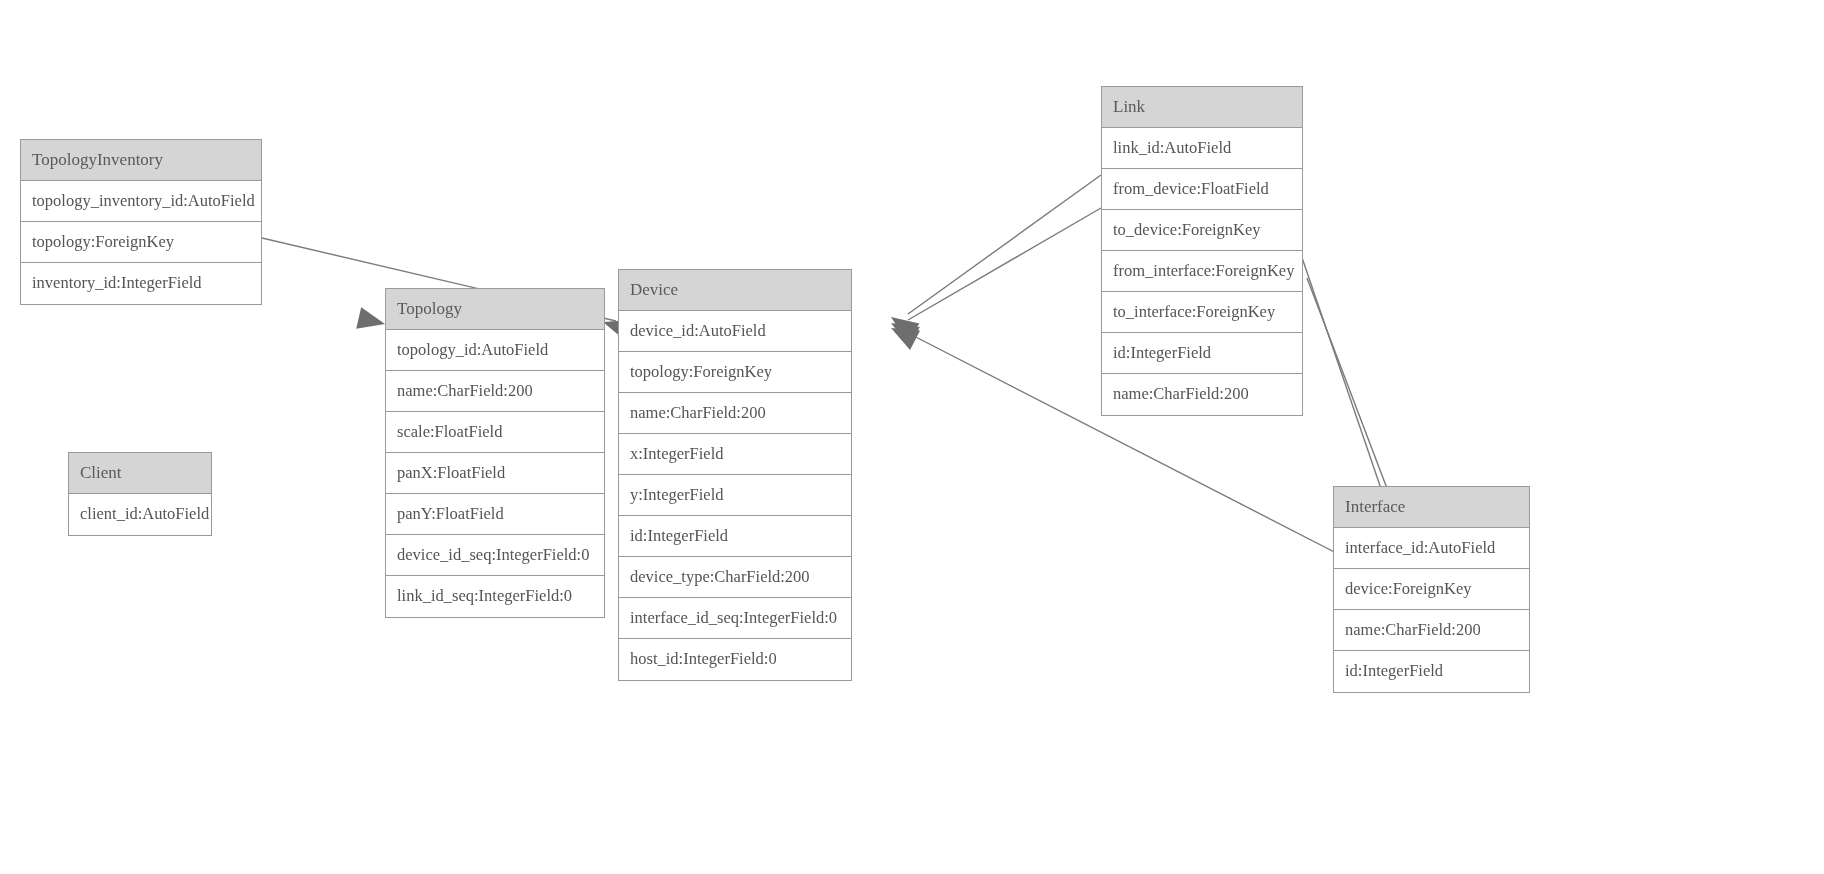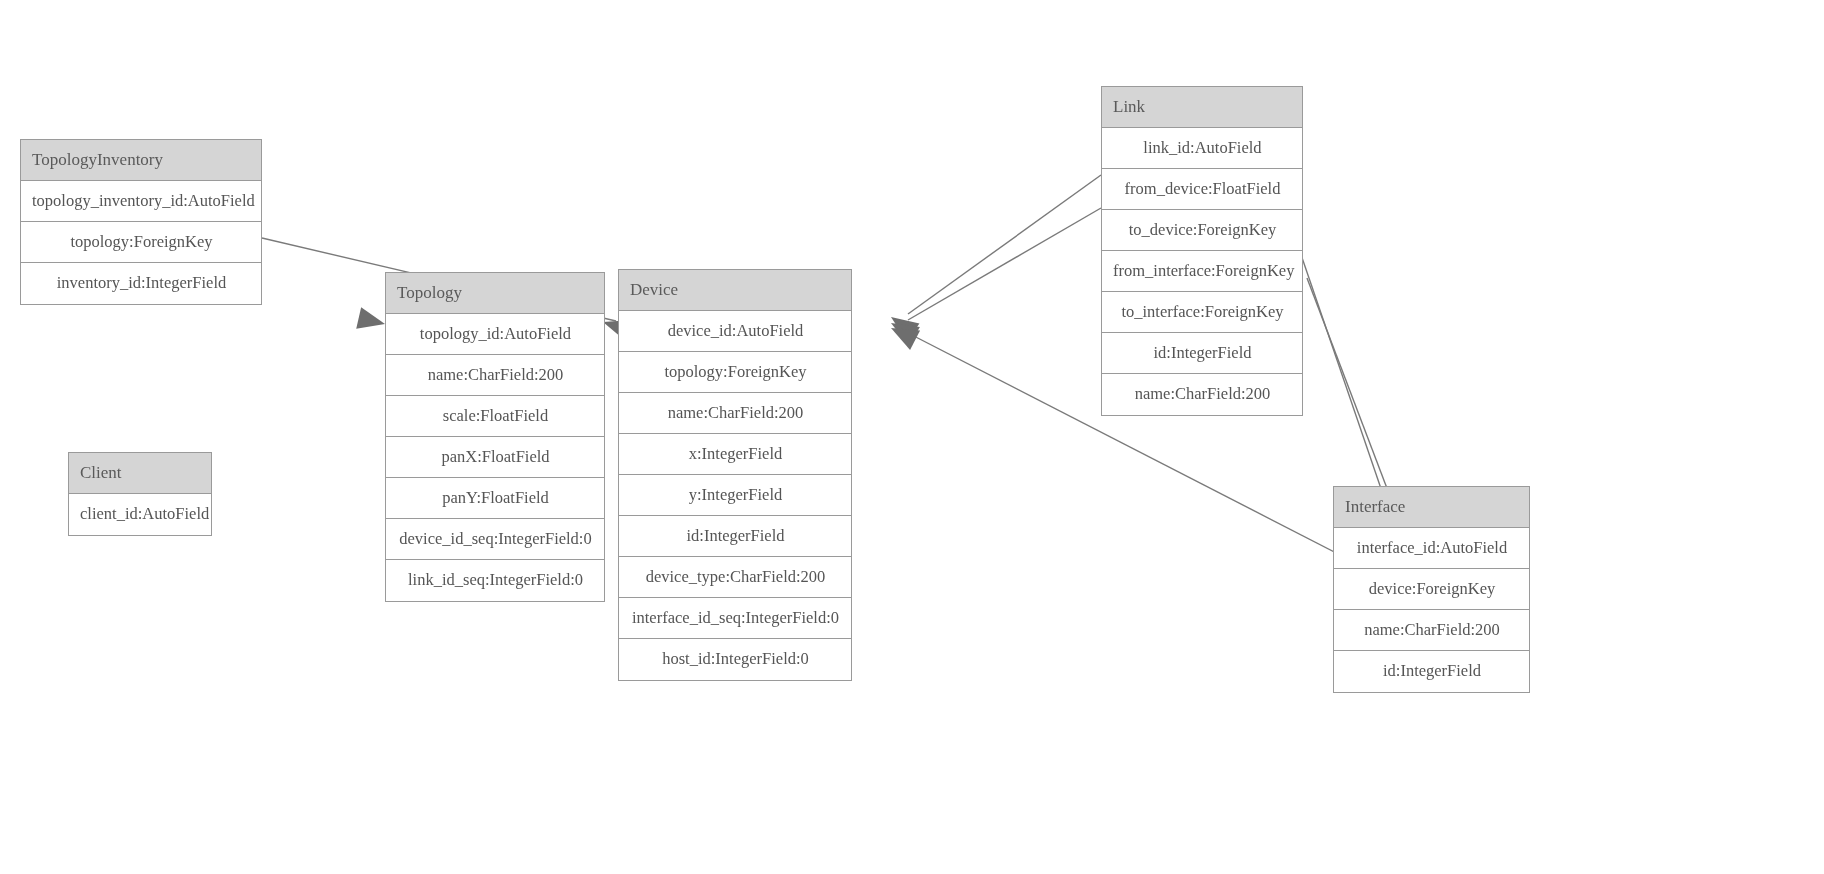--- a/index.html
+++ b/index.html
@@ -51,21 +51,20 @@
   .entity-field {
     box-sizing: border-box;
     height: 41px;
     line-height: 40px;
     border-bottom: 1px solid #9a9a9a;
     color: #555555;
     font-size: 16.5px;
     padding: 0 10px 4px 11px;
     white-space: nowrap;
     overflow: hidden;
-    text-align: center;
   }
   .entity-field:last-child {
     border-bottom: none;
   }
 </style>
 </head>
 <body>
 
 <div id="canvas">
 
@@ -108,21 +107,21 @@
           <li class="entity-field">topology:ForeignKey</li>
           <li class="entity-field">inventory_id:IntegerField</li>
         </ul>
       </div>
       <div class="entity" style="left: 68px; top: 452px; width: 144px;">
         <div class="entity-header">Client</div>
         <ul class="entity-fields">
           <li class="entity-field">client_id:AutoField</li>
         </ul>
       </div>
-      <div class="entity" style="left: 385px; top: 272px; width: 220px;">
+      <div class="entity" style="left: 385px; top: 288px; width: 220px;">
         <div class="entity-header">Topology</div>
         <ul class="entity-fields">
           <li class="entity-field">topology_id:AutoField</li>
           <li class="entity-field">name:CharField:200</li>
           <li class="entity-field">scale:FloatField</li>
           <li class="entity-field">panX:FloatField</li>
           <li class="entity-field">panY:FloatField</li>
           <li class="entity-field">device_id_seq:IntegerField:0</li>
           <li class="entity-field">link_id_seq:IntegerField:0</li>
         </ul>

